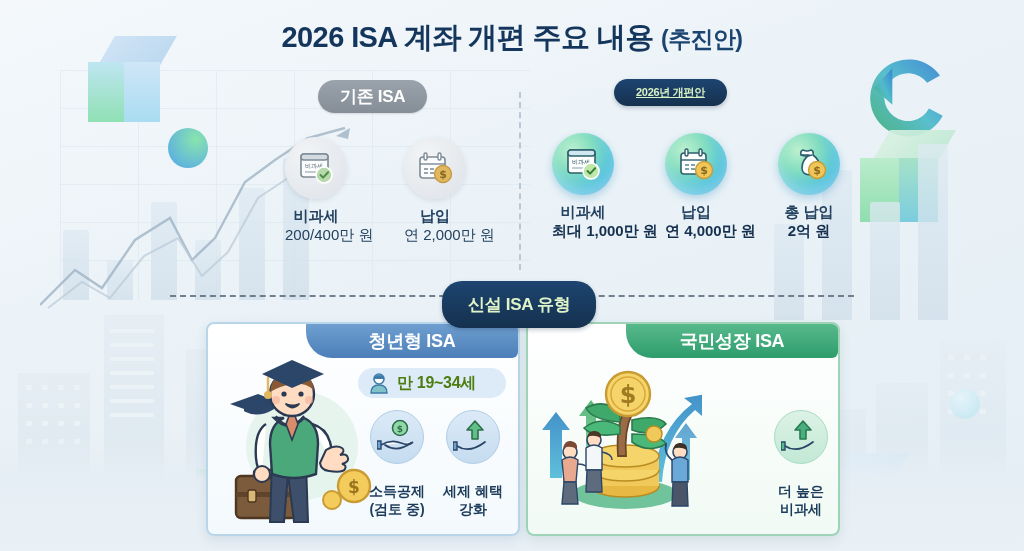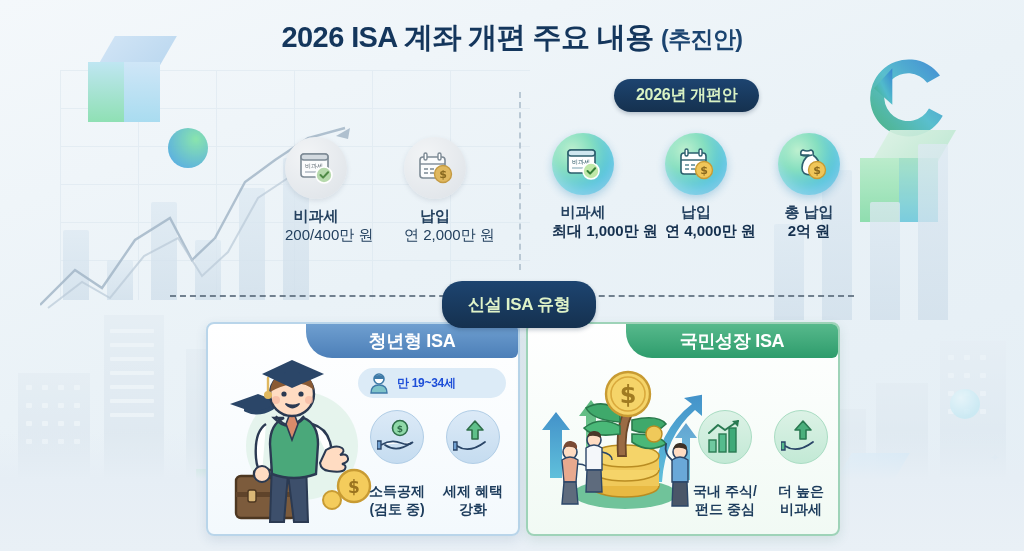--- a/index.html
+++ b/index.html
@@ -40,22 +40,22 @@
 
   
   .title-wrap{position:absolute;top:18px;left:0;right:0;text-align:center;}
   .title{font-size:29px;font-weight:bold;color:#14365c;letter-spacing:-.6px;display:inline-block;}
   .title .sub{font-size:23px;font-weight:bold;color:#1b4470;}
 
   
   .badge{display:inline-block;border-radius:20px;font-weight:bold;letter-spacing:-.3px;white-space:nowrap;text-align:center;}
   .badge-grey{position:absolute;left:318px;top:80px;padding:5px 22px;font-size:17px;
     background:linear-gradient(180deg,#9aa3ab,#858e96);color:#fff;box-shadow:0 1px 2px rgba(0,0,0,.12);}
-  .badge-navy{position:absolute;left:614px;top:79px;padding:6px 22px;font-size:16px;
-    background:linear-gradient(180deg,#1d4470,#15314f);color:#d9f2c4;box-shadow:0 2px 4px rgba(16,40,66,.25);}
+  .badge-navy{position:absolute;left:614px;top:79px;padding:6px 22px;font-size:11px;
+    background:linear-gradient(180deg,#1d4470,#15314f);color:#d9f2c4;box-shadow:0 2px 4px rgba(16,40,66,.25);text-decoration:underline;}
   .badge-mid{position:absolute;left:442px;top:281px;padding:12px 26px;font-size:17px;
     background:linear-gradient(180deg,#1d4470,#15314f);color:#dff3c8;box-shadow:0 2px 4px rgba(16,40,66,.25);z-index:3;}
 
   .divider-v{position:absolute;left:519px;top:92px;width:0;height:178px;border-left:2px dashed #b9c8d4;}
   .divider-h{position:absolute;left:170px;right:170px;top:295px;border-top:2px dashed #5c6d7d;opacity:.85;}
 
   
   .icon-item{position:absolute;text-align:center;}
   .circ{width:62px;height:62px;border-radius:50%;margin:0 auto;position:relative;}
   .circ-grey{background:radial-gradient(circle at 35% 30%,#f2f4f6,#dde2e7);box-shadow:0 2px 5px rgba(60,80,100,.13);}
@@ -73,21 +73,21 @@
   .card-nat{left:526px;top:322px;width:310px;height:210px;
     background:linear-gradient(180deg,#ffffff,#f1faf4);border:2px solid #9ed3b8;box-shadow:0 4px 12px rgba(40,110,85,.12);}
   .card-hdr{position:absolute;top:0;right:0;height:34px;width:212px;
     display:flex;align-items:center;justify-content:center;font-size:18px;font-weight:bold;color:#fff;
     border-bottom-left-radius:26px;border-bottom-right-radius:6px;letter-spacing:-.3px;}
   .hdr-blue{background:linear-gradient(180deg,#6f9fd0,#4c7fb8);}
   .hdr-green{background:linear-gradient(180deg,#57b98c,#2e9c6c);}
 
   .age-pill{position:absolute;left:150px;top:44px;width:148px;height:30px;border-radius:16px;
     background:#dcebf7;display:flex;align-items:center;gap:7px;padding-left:10px;box-sizing:border-box;}
-  .age-txt{font-size:12px;font-weight:bold;color:#1d4ed8;letter-spacing:-.3px;}
+  .age-txt{font-size:16px;font-weight:bold;color:#4d7c0f;letter-spacing:-.3px;}
 
   .mini{position:absolute;text-align:center;width:74px;}
   .mini .mc{width:52px;height:52px;border-radius:50%;margin:0 auto;position:relative;}
   .mc-blue{background:linear-gradient(180deg,#dceaf7,#c5dcf0);border:1px solid #b0cde6;}
   .mc-green{background:linear-gradient(180deg,#dcf2e6,#c2e9d5);border:1px solid #a8dcc2;}
   .mini .ml{margin-top:19px;font-size:14px;font-weight:bold;color:#1d3c5c;line-height:1.25;white-space:nowrap;}
 
   .illus{position:absolute;}
   svg{display:block;}
 </style>
@@ -237,20 +237,21 @@
     <div class="ground"></div>
   </div>
 
   <div class="title-wrap">
     <div class="title">
       <span>2026 ISA 계좌 개편 주요 내용</span>
       <span class="sub">(추진안)</span>
     </div>
   </div>
 
+  <div class="badge badge-grey">기존 ISA</div>
   <div class="badge badge-navy">2026년 개편안</div>
   <div class="divider-v"></div>
 
   <div class="icon-item" style="left:285px;top:137px;width:62px;">
     <div class="circ circ-grey">
       <div class="ic">
         <svg width="38" height="34" viewBox="0 0 38 34">
           <rect x="4" y="3" width="27" height="23" rx="3" fill="#fbfcfd" stroke="#7d8a95" stroke-width="1.6"></rect>
           <rect x="4" y="3" width="27" height="6" rx="3" fill="#d3dae0" stroke="#7d8a95" stroke-width="1.4"></rect>
           <text x="17" y="17" font-size="6" text-anchor="middle" fill="#5c6872" font-family="DejaVu Sans, sans-serif">비과세</text>
@@ -510,35 +511,20 @@
         <g>
           <circle cx="148" cy="92" r="7" fill="#ffdcc2" stroke="#2b4668" stroke-width="1.6"></circle>
           <path d="M141,89 q2,-7 8,-6 q7,1 6,7 q-7,-4 -14,-1 z" fill="#3d3126"></path>
           <path d="M140,100 q8,-6 16,0 l0,22 l-16,0 z" fill="#6aa8d8" stroke="#2b4668" stroke-width="1.4"></path>
           <path d="M141,122 l14,0 l1,24 l-16,0 z" fill="#4a5668" stroke="#2b4668" stroke-width="1.4"></path>
           <path d="M140,100 q-8,-6 -6,-16" fill="none" stroke="#2b4668" stroke-width="1.8" stroke-linecap="round"></path>
         </g>
       </svg>
     </div>
 
-    <div class="mini" style="left:160px;top:86px;">
-      <div class="mc mc-green">
-        <svg width="38" height="34" viewBox="0 0 38 34" style="position:absolute;left:7px;top:9px">
-          <rect x="3" y="20" width="7" height="12" fill="#6fc9a0" stroke="#2a7a52" stroke-width="1.4"></rect>
-          <rect x="13" y="14" width="7" height="18" fill="#55bb8d" stroke="#2a7a52" stroke-width="1.4"></rect>
-          <rect x="23" y="8" width="7" height="24" fill="#3faa78" stroke="#2a7a52" stroke-width="1.4"></rect>
-          <polyline points="3,13 12,5 19,10 32,1" fill="none" stroke="#2a7a52" stroke-width="2" stroke-linecap="round" stroke-linejoin="round"></polyline>
-          <path d="M26,1 l7,-1 l-1,7 z" fill="#2a7a52"></path>
-        </svg>
-      </div>
-      <div class="ml">
-        <div>국내 주식/</div>
-        <div>펀드 중심</div>
-      </div>
-    </div>
 
     <div class="mini" style="left:236px;top:86px;text-align:center;">
       <div class="mc mc-green">
         <svg width="40" height="36" viewBox="0 0 40 36" style="position:absolute;left:6px;top:7px">
           <path d="M22,3 l8,9 l-5,0 l0,9 l-6,0 l0,-9 l-5,0 z" fill="#4aaf7c" stroke="#2a7a52" stroke-width="1.6" stroke-linejoin="round"></path>
           <path d="M4,28 q12,8 28,-4" fill="none" stroke="#2b4668" stroke-width="1.8" stroke-linecap="round"></path>
           <path d="M4,24 l0,8 l-4,0 l0,-8 z" fill="#57b98c" stroke="#2b4668" stroke-width="1.4"></path>
         </svg>
       </div>
       <div class="ml">

